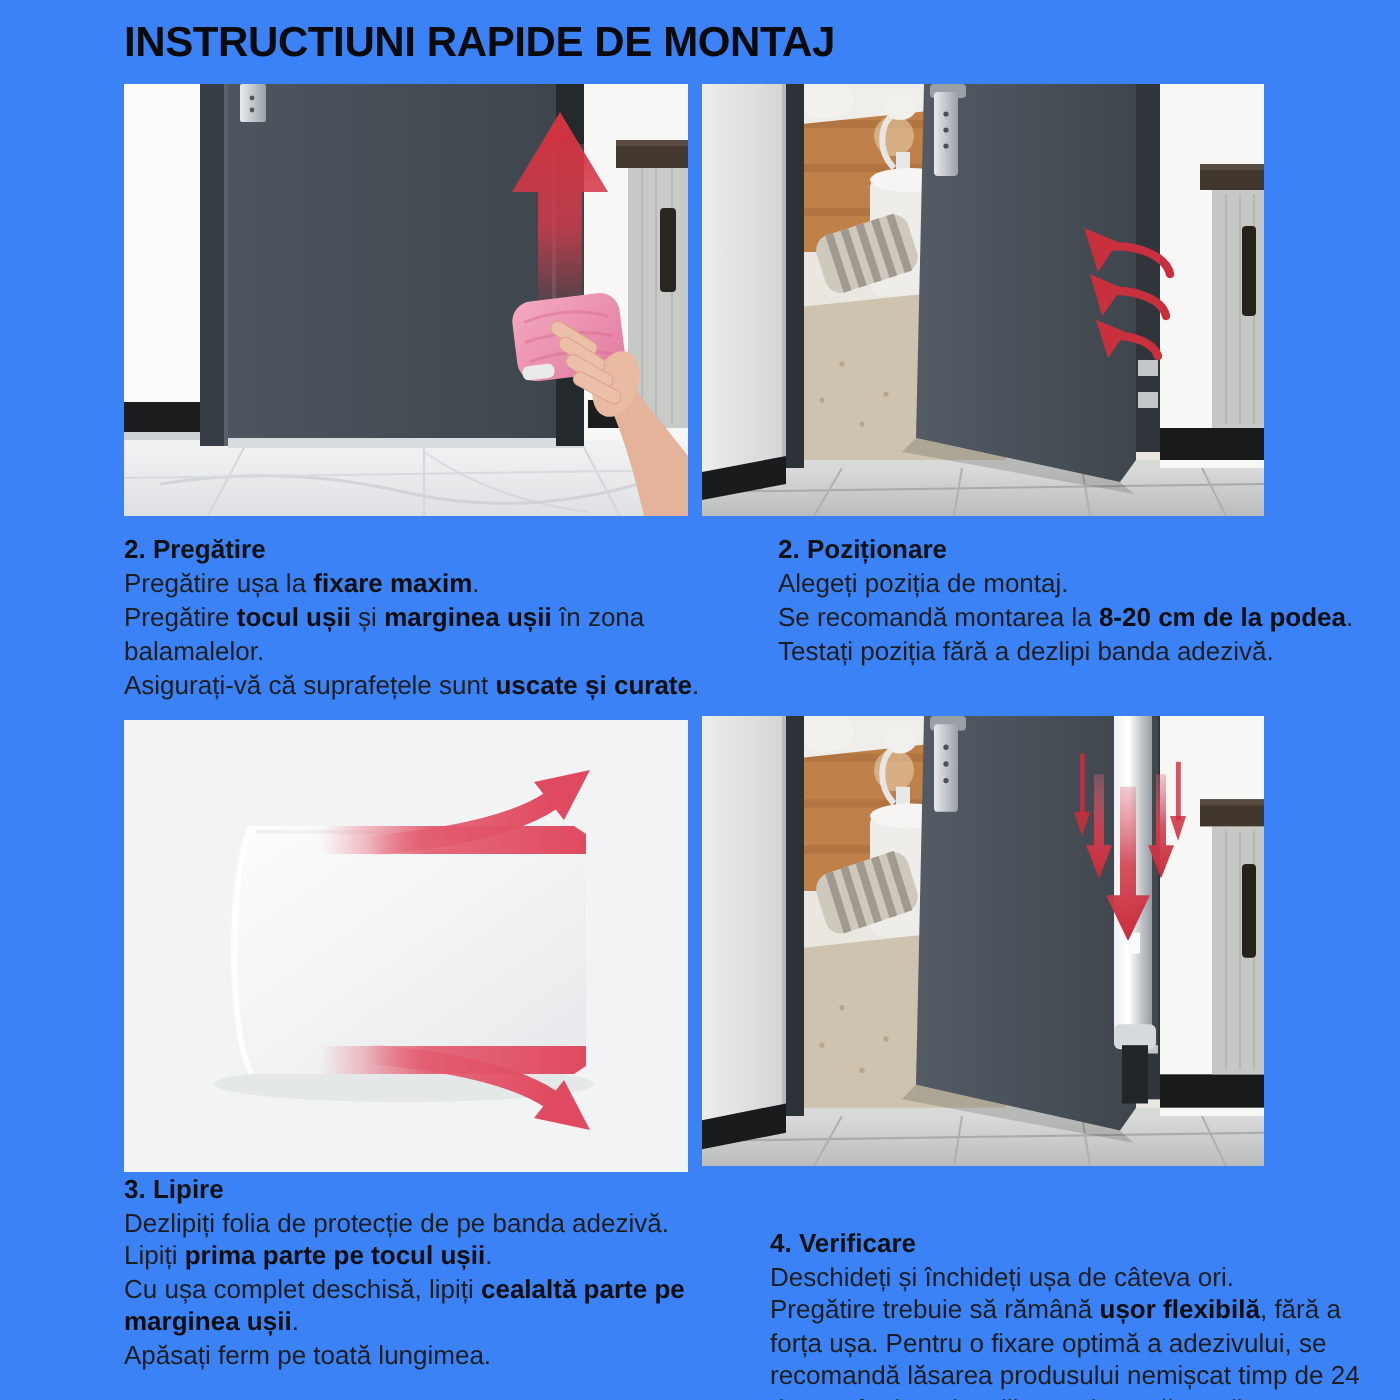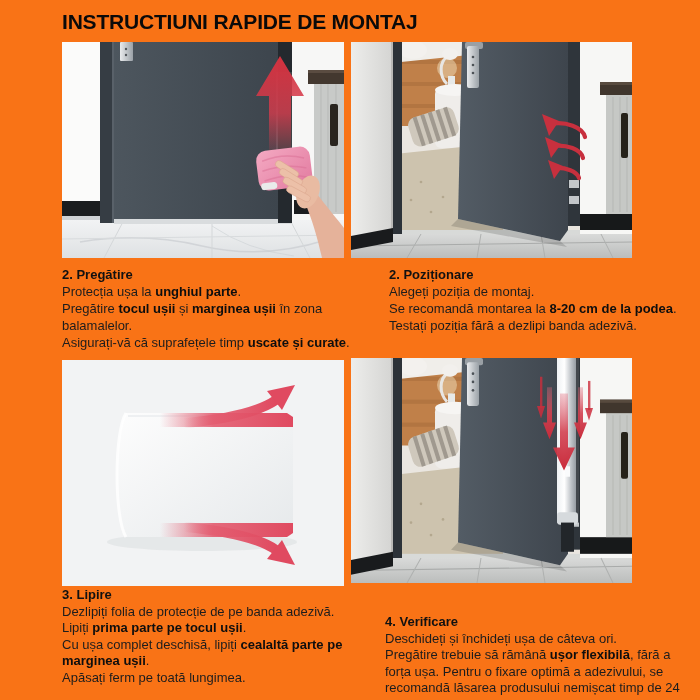--- a/index.html
+++ b/index.html
@@ -1,16 +1,16 @@
 <!DOCTYPE html>
 <html><head>
 <meta charset="utf-8">
 <style>
   html,body{margin:0;padding:0;background:#ffffff;}
-  .sheet{position:relative;width:700px;height:700px;background:#f97316;overflow:hidden;
+  .sheet{position:relative;width:700px;height:700px;background:#3b82f6;overflow:hidden;
          font-family:"Liberation Sans",sans-serif;color:#1d1d1d;}
   .page-title{position:absolute;left:62px;top:10px;font-size:21px;line-height:24px;
               font-weight:bold;letter-spacing:-0.2px;color:#0a0a0a;white-space:nowrap;}
   .panel{position:absolute;overflow:hidden;background:#f2f2f2;}
   .panel svg{display:block;width:100%;height:100%;}
   #panel1{left:62px;top:42px;width:282px;height:216px;}
   #panel2{left:351px;top:42px;width:281px;height:216px;}
   #panel3{left:62px;top:360px;width:282px;height:226px;}
   #panel4{left:351px;top:358px;width:281px;height:225px;}
   .step-text{position:absolute;font-size:13px;}
@@ -300,23 +300,23 @@
         <polygon points="186,46 194,46 190,58" fill="#cc2d3c" opacity="0.85"></polygon>
         <rect x="237" y="22" width="2.4" height="28" fill="#cc2d3c" opacity="0.8"></rect>
         <polygon points="234,48 242,48 238,60" fill="#cc2d3c" opacity="0.85"></polygon>
       </g>
     </svg>
   </div>
 
   <div class="step-text" id="text1">
     <div class="step-heading">2. Pregătire</div>
     <div>
-        <p><span>Protecția ușa la </span><b>unghiul parte</b><span>.</span></p>
+        <p><span>Pregătire ușa la </span><b>fixare maxim</b><span>.</span></p>
         <p><span>Pregătire </span><b>tocul ușii</b><span> și </span><b>marginea ușii</b><span> în zona balamalelor.</span></p>
-        <p><span>Asigurați-vă că suprafețele timp </span><b>uscate și curate</b><span>.</span></p>
+        <p><span>Asigurați-vă că suprafețele sunt </span><b>uscate și curate</b><span>.</span></p>
       </div>
   </div>
 
   <div class="step-text" id="text2">
     <div class="step-heading">2. Poziționare</div>
     <div>
         <p><span>Alegeți poziția de montaj.</span></p>
         <p><span>Se recomandă montarea la </span><b>8-20 cm de la podea</b><span>.</span></p>
         <p><span>Testați poziția fără a dezlipi banda adezivă.</span></p>
       </div>

